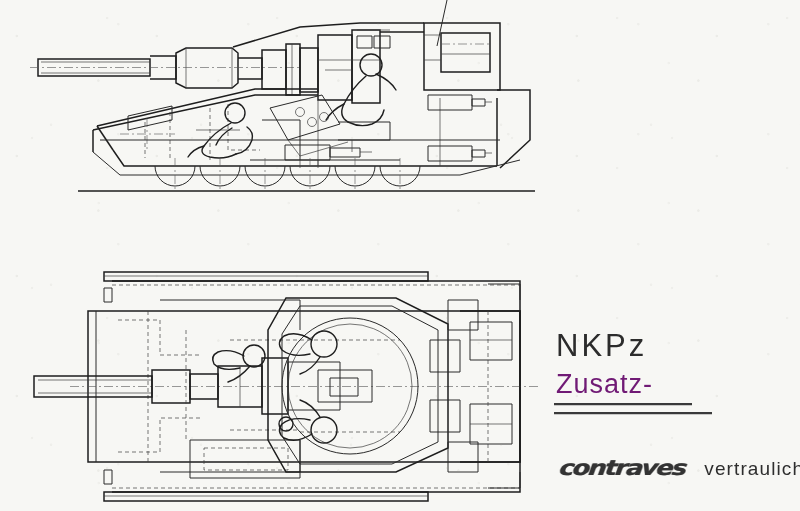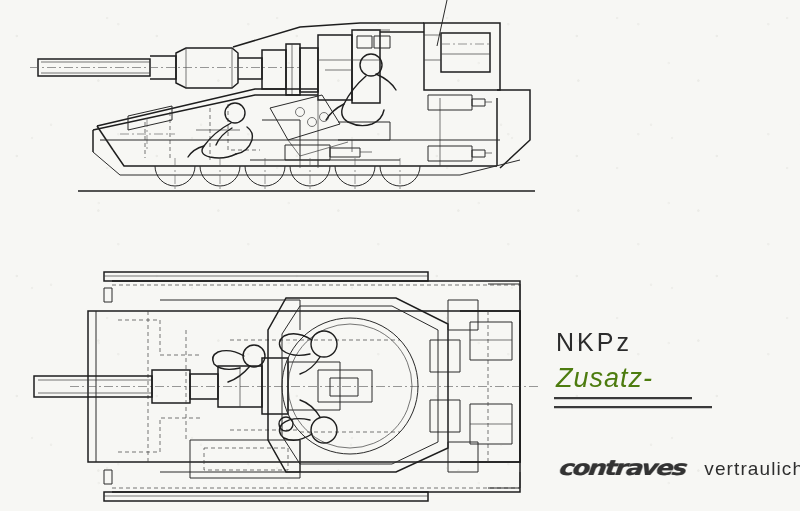--- a/index.html
+++ b/index.html
@@ -22,27 +22,27 @@
       radial-gradient(circle at 34% 78%, rgba(160,160,150,.10) 0 1px, transparent 1.6px),
       radial-gradient(circle at 52% 45%, rgba(160,160,150,.09) 0 1px, transparent 1.6px),
       radial-gradient(circle at 91% 22%, rgba(160,160,150,.10) 0 1px, transparent 1.6px),
       radial-gradient(circle at 20% 92%, rgba(160,160,150,.10) 0 1px, transparent 1.6px);
     background-size:140px 120px,170px 150px,120px 130px,150px 160px,190px 140px,130px 110px,160px 150px;
   }
 
   
   #titleblock{position:absolute;left:552px;top:330px;width:244px;height:175px;}
   .t-main{
-    font-size:25px;letter-spacing:3px;color:#2c2c2c;
+    font-size:31px;letter-spacing:3px;color:#2c2c2c;
     font-weight:400;line-height:1;margin:0 0 9px 4px;
   }
   .t-line{position:relative;margin:0 0 4px 4px;}
   .t-line span.txt{
-    font-size:27px;letter-spacing:1px;color:#4d7c0f;
-    font-weight:400;line-height:1.06;display:inline-block;font-style:italic;
+    font-size:27px;letter-spacing:1px;color:#701a75;
+    font-weight:400;line-height:1.06;display:inline-block;
   }
   .t-rule{
     height:2px;background:#3a3a3a;margin:1px 0 7px 2px;
     box-shadow:0 1px 0 rgba(60,60,60,.25);
   }
   #rule1{width:138px;}
   #rule2{width:158px;}
   #logorow{position:absolute;left:6px;top:126px;display:flex;align-items:flex-end;gap:15px;}
   #logo{
     font-size:21px;font-weight:700;font-style:italic;

